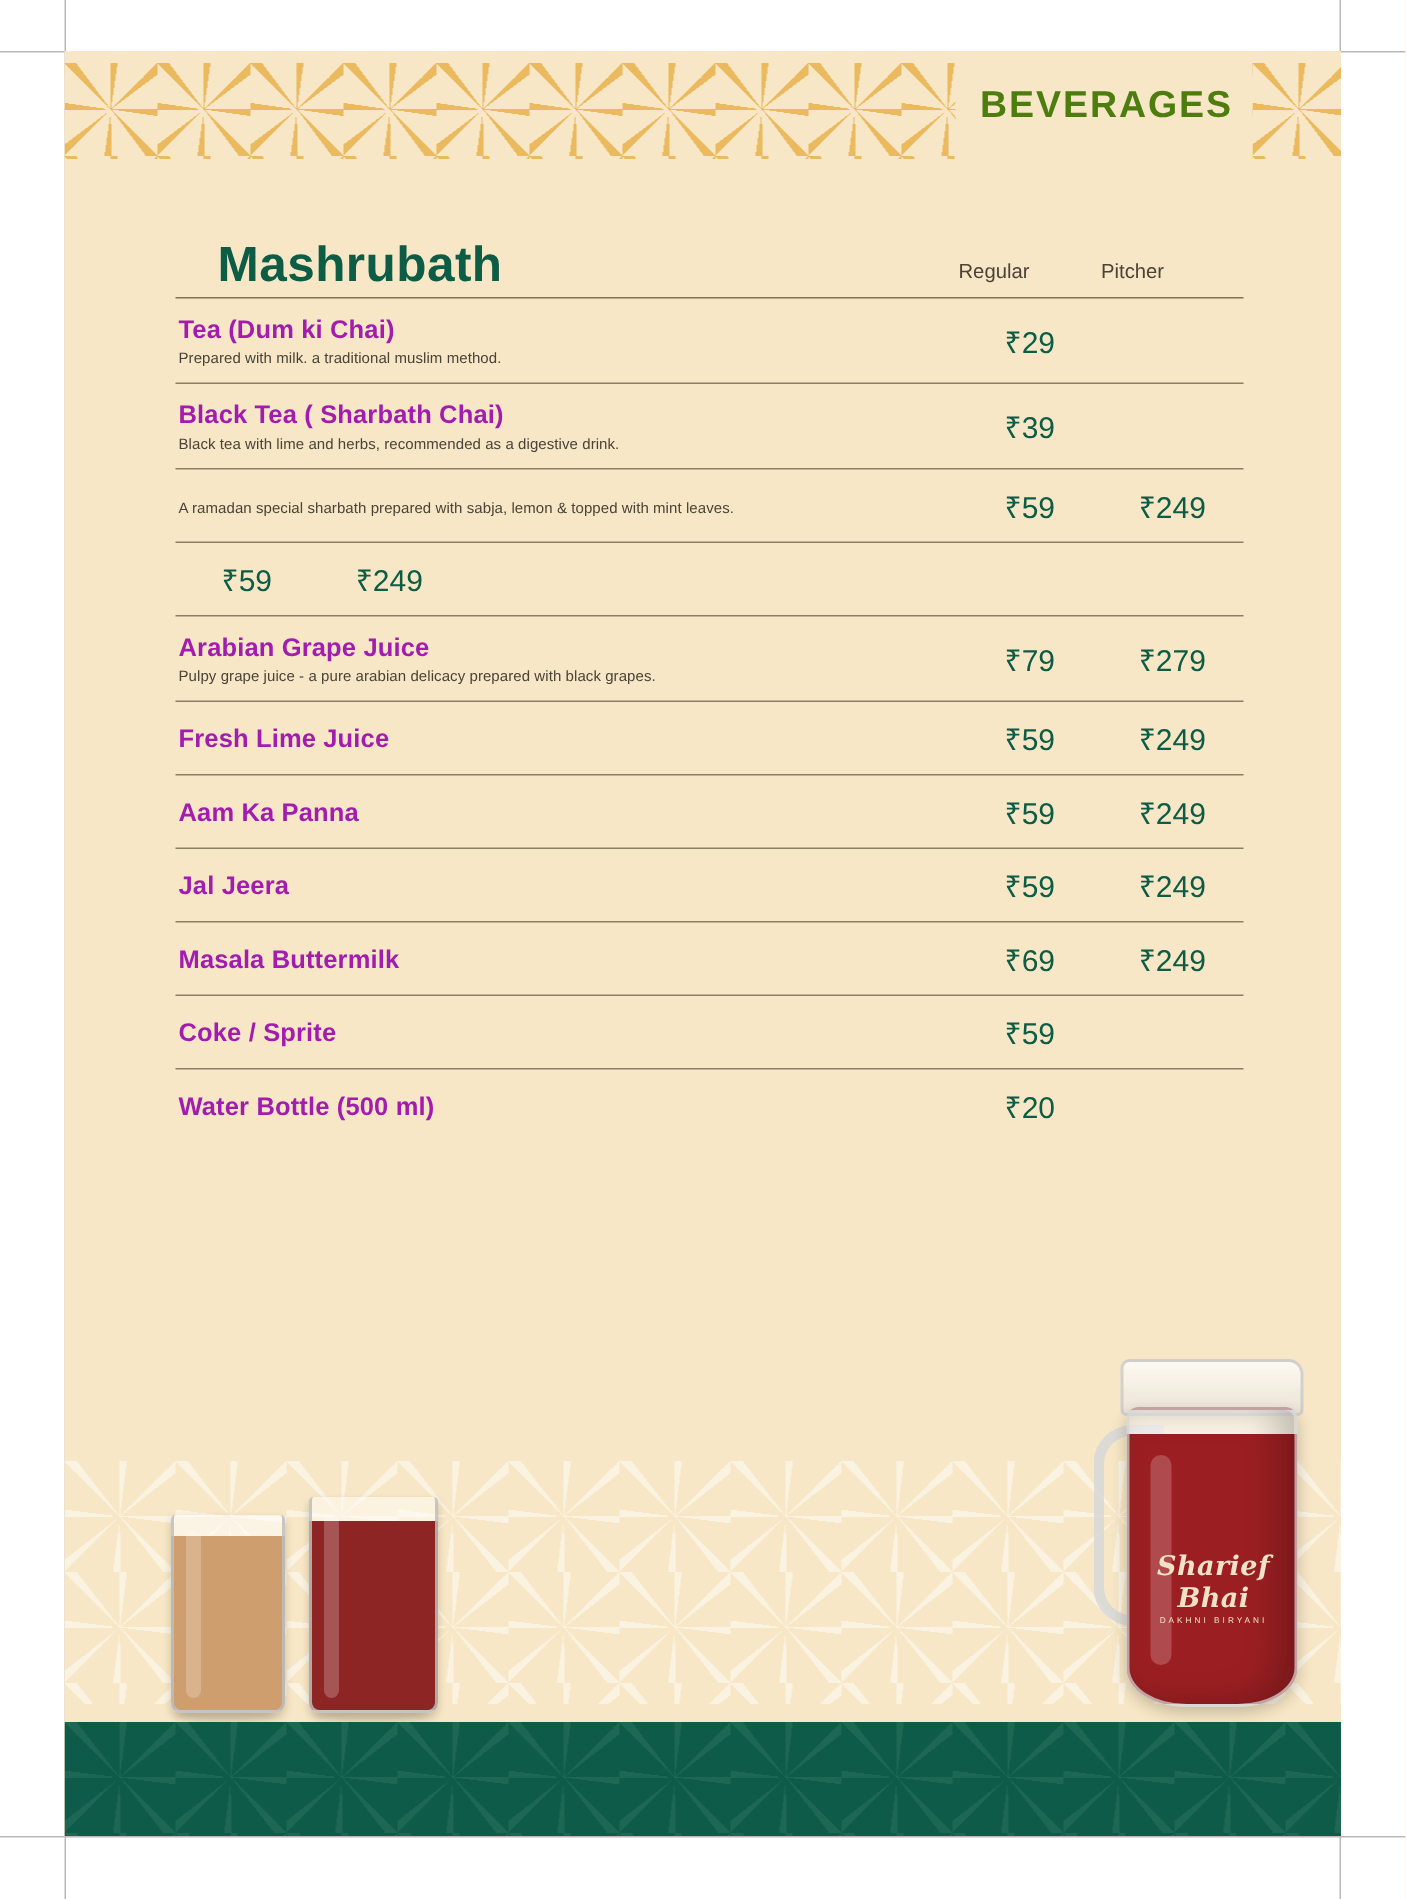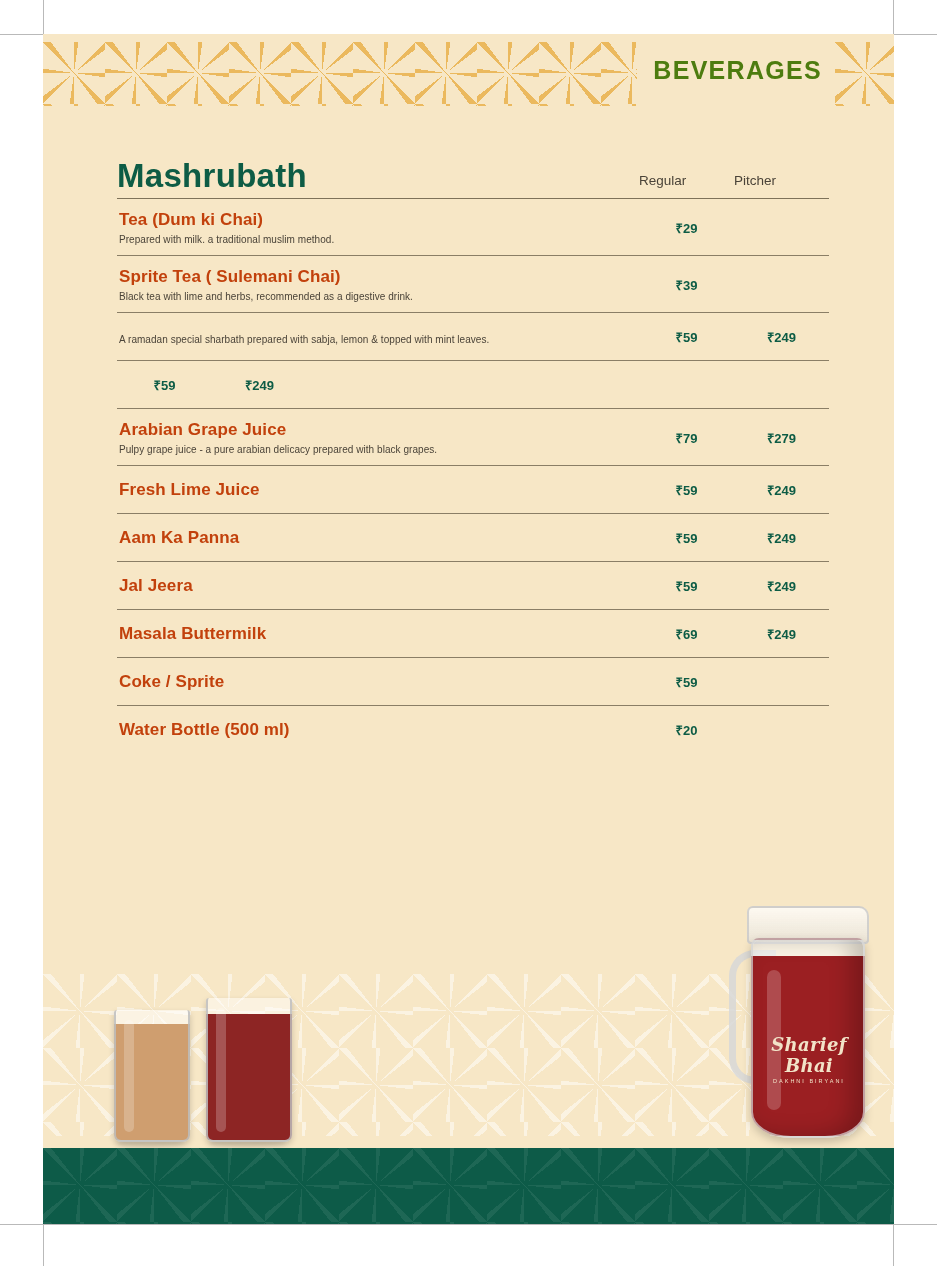--- a/index.html
+++ b/index.html
@@ -80,20 +80,21 @@
     justify-content: space-between;
     border-bottom: 1px solid #7e7259;
     padding-bottom: 6px;
   }
   .section-title {
     font-size: 33px;
     font-weight: bold;
     color: #0d5c45;
     letter-spacing: 0.3px;
     line-height: 1;
+    margin-left: 28px;
   }
   .col-heads {
     display: flex;
     align-items: flex-end;
     padding-bottom: 4px;
   }
   .col-head {
     width: 95px;
     text-align: left;
     font-size: 13.5px;
@@ -105,34 +106,34 @@
     padding: 11px 0 10px 0;
     display: flex;
     align-items: center;
     min-height: 26px;
   }
   .item:last-child { border-bottom: none; }
   .item-text { flex: 1; padding-left: 2px; }
   .item-name {
     font-size: 17px;
     font-weight: bold;
-    color: #c2410c;
+    color: #a21caf;
     letter-spacing: 0.1px;
   }
   .item-desc {
     font-size: 10px;
     color: #4a4338;
     margin-top: 4px;
     letter-spacing: 0.05px;
   }
   .price {
     width: 95px;
     text-align: center;
-    font-size: 13px;
-    font-weight: bold;
+    font-size: 20px;
+    font-weight: normal;
     color: #0d5c45;
   }
 
   
   .bottom-art {
     position: absolute;
     left: 0;
     bottom: 0;
     width: 851px;
     height: 250px;
@@ -287,21 +288,21 @@
       <div class="item-text">
         <div class="item-name">Tea (Dum ki Chai)</div>
         <div class="item-desc">Prepared with milk. a traditional muslim method.</div>
       </div>
       <div class="price">₹29</div>
       <div class="price"></div>
     </div>
 
     <div class="item">
       <div class="item-text">
-        <div class="item-name">Sprite Tea ( Sulemani Chai)</div>
+        <div class="item-name">Black Tea ( Sharbath Chai)</div>
         <div class="item-desc">Black tea with lime and herbs, recommended as a digestive drink.</div>
       </div>
       <div class="price">₹39</div>
       <div class="price"></div>
     </div>
 
     <div class="item">
       <div class="item-text">
         <div class="item-desc">A ramadan special sharbath prepared with sabja, lemon &amp; topped with mint leaves.</div>
       </div>

